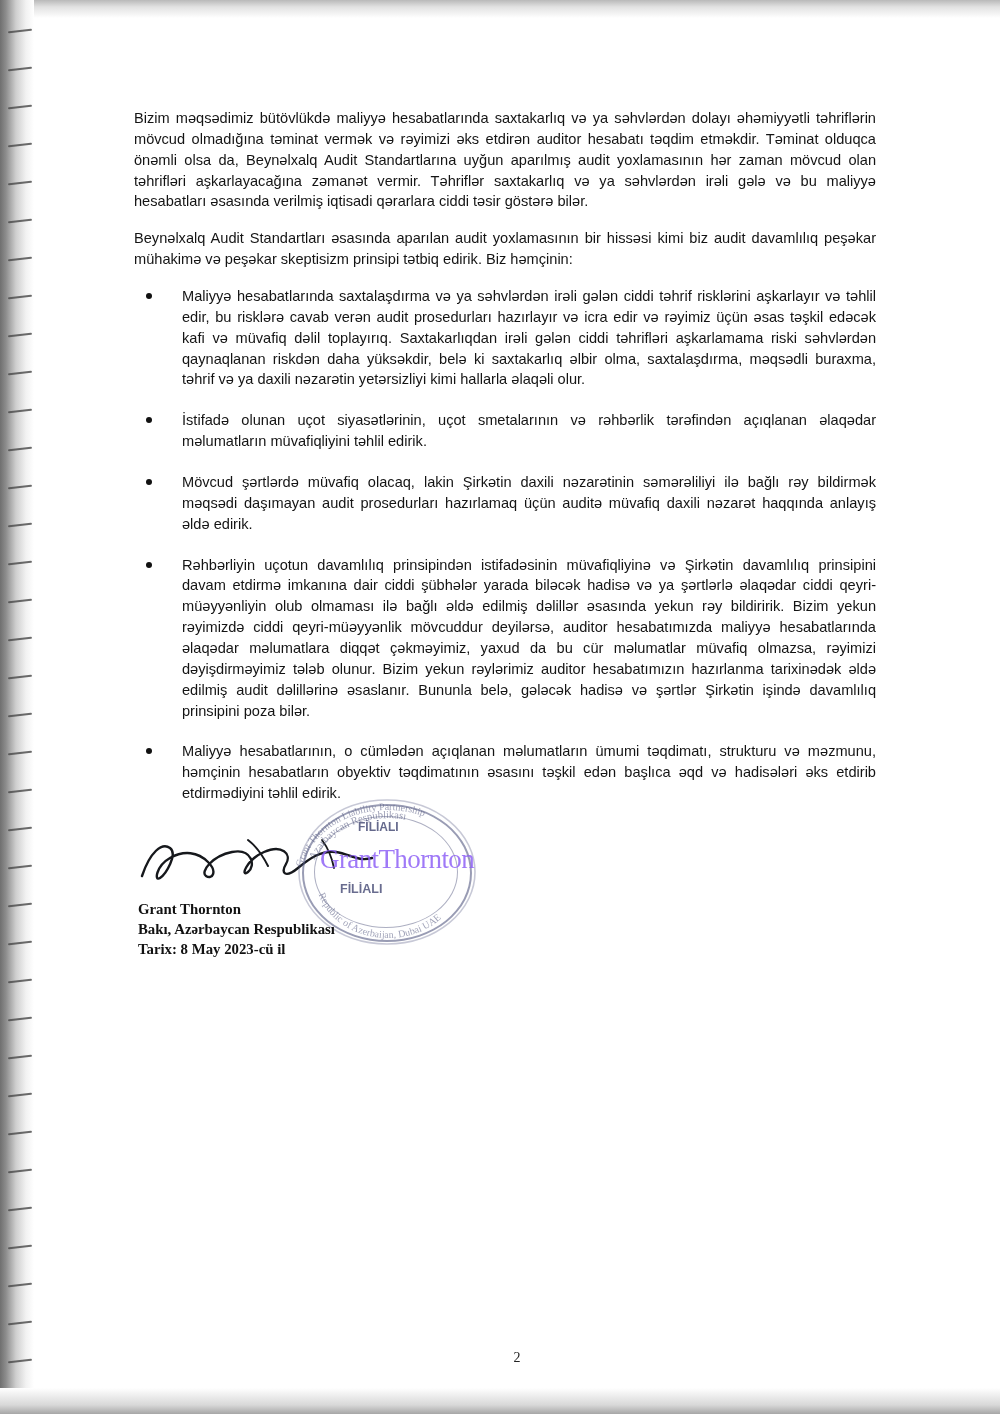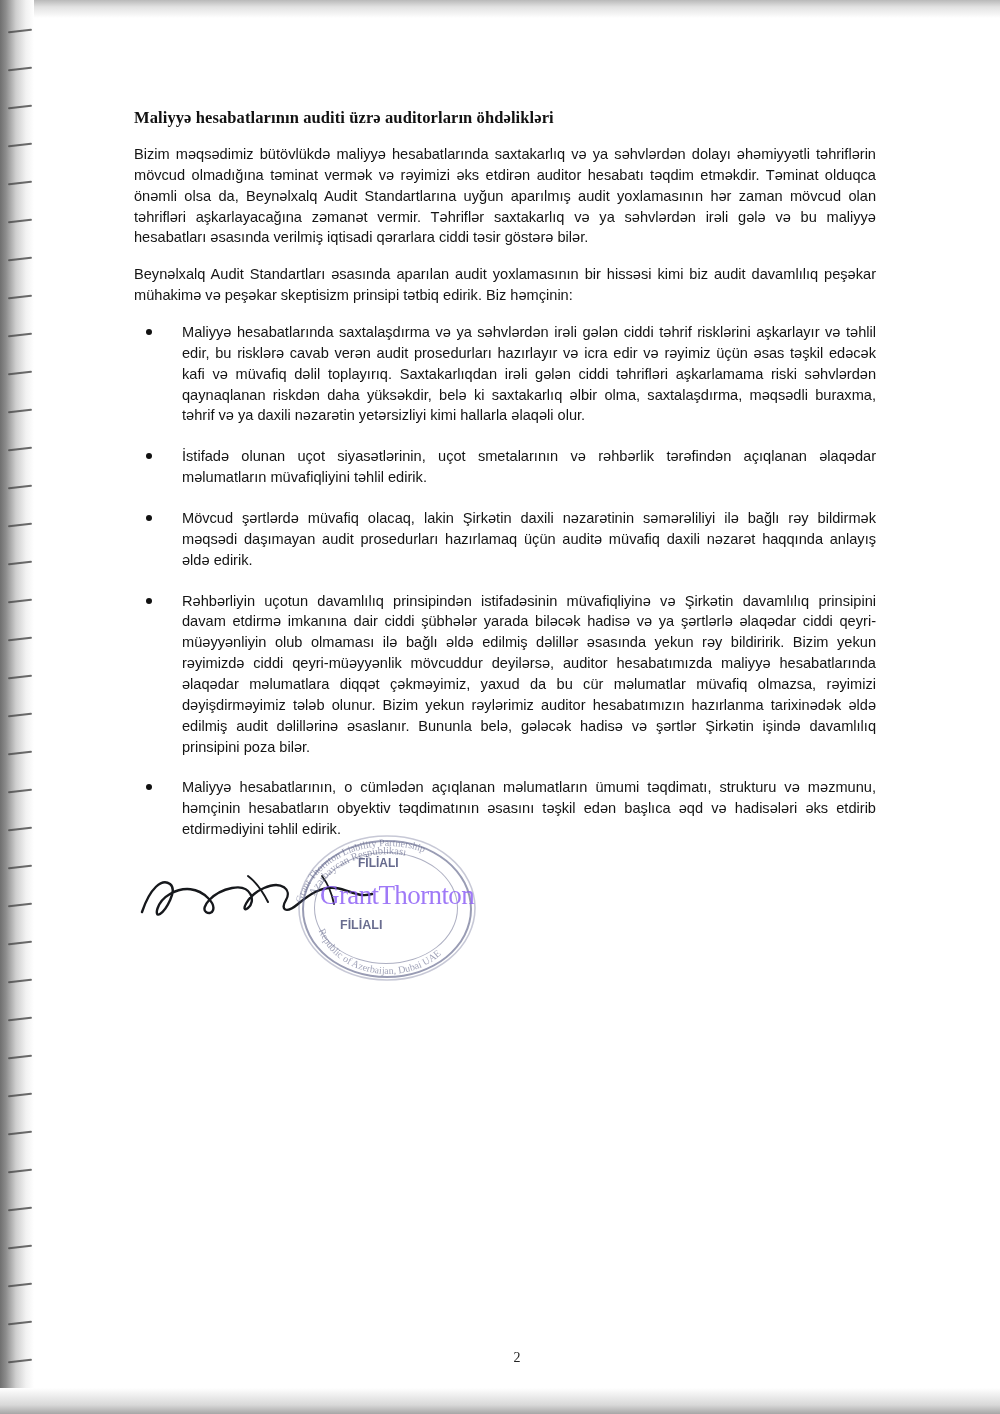--- a/index.html
+++ b/index.html
@@ -239,21 +239,20 @@
       <i style="top: 1178px;"></i>
       <i style="top: 1216px;"></i>
       <i style="top: 1254px;"></i>
       <i style="top: 1292px;"></i>
       <i style="top: 1330px;"></i>
     </div>
 
   <div class="sheet">
     <div class="content">
 
-      <h1 class="doc-title">Maliyyə hesabatlarının auditi üzrə auditorların öhdəlikləri</h1>
 
       <p class="para">Bizim məqsədimiz bütövlükdə maliyyə hesabatlarında saxtakarlıq və ya səhvlərdən dolayı əhəmiyyətli təhriflərin mövcud olmadığına təminat vermək və rəyimizi əks etdirən auditor hesabatı təqdim etməkdir. Təminat olduqca önəmli olsa da, Beynəlxalq Audit Standartlarına uyğun aparılmış audit yoxlamasının hər zaman mövcud olan təhrifləri aşkarlayacağına zəmanət vermir. Təhriflər saxtakarlıq və ya səhvlərdən irəli gələ və bu maliyyə hesabatları əsasında verilmiş iqtisadi qərarlara ciddi təsir göstərə bilər.</p>
       <p class="para">Beynəlxalq Audit Standartları əsasında aparılan audit yoxlamasının bir hissəsi kimi biz audit davamlılıq peşəkar mühakimə və peşəkar skeptisizm prinsipi tətbiq edirik. Biz həmçinin:</p>
 
       <ul class="bullets">
         <li>
           <span class="dot"></span>
           <span>Maliyyə hesabatlarında saxtalaşdırma və ya səhvlərdən irəli gələn ciddi təhrif risklərini aşkarlayır və təhlil edir, bu risklərə cavab verən audit prosedurları hazırlayır və icra edir və rəyimiz üçün əsas təşkil edəcək kafi və müvafiq dəlil toplayırıq. Saxtakarlıqdan irəli gələn ciddi təhrifləri aşkarlamama riski səhvlərdən qaynaqlanan riskdən daha yüksəkdir, belə ki saxtakarlıq əlbir olma, saxtalaşdırma, məqsədli buraxma, təhrif və ya daxili nəzarətin yetərsizliyi kimi hallarla əlaqəli olur.</span>
         </li>
         <li>
@@ -301,19 +300,24 @@
               <textPath href="#arcBot" startOffset="8%" id="tp-bot">Republic of Azerbaijan, Dubai UAE</textPath>
             </text>
           </svg>
           <div class="ring"></div>
           <div class="ring inner"></div>
           <div class="filial">FİLİALI</div>
           <div class="gt">GrantThornton</div>
           <div class="filiali2">FİLİALI</div>
         </div>
 
+        <div class="sig-lines">
+          <div>Grant Thornton</div>
+          <div>Bakı, Azərbaycan Respublikası</div>
+          <div>Tarix: 8 May 2023-cü il</div>
+        </div>
       </div>
 
     </div>
 
     <div class="page-number">2</div>
   </div>
 </div>
 
 </body></html>

